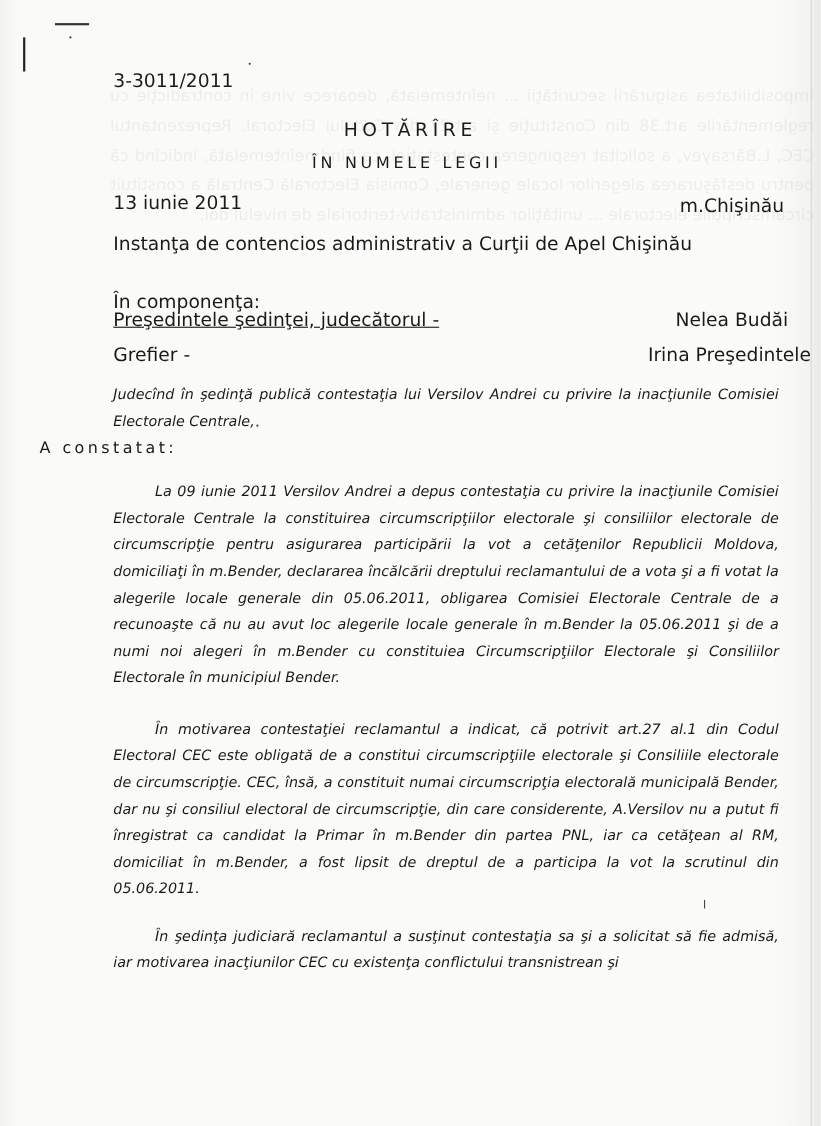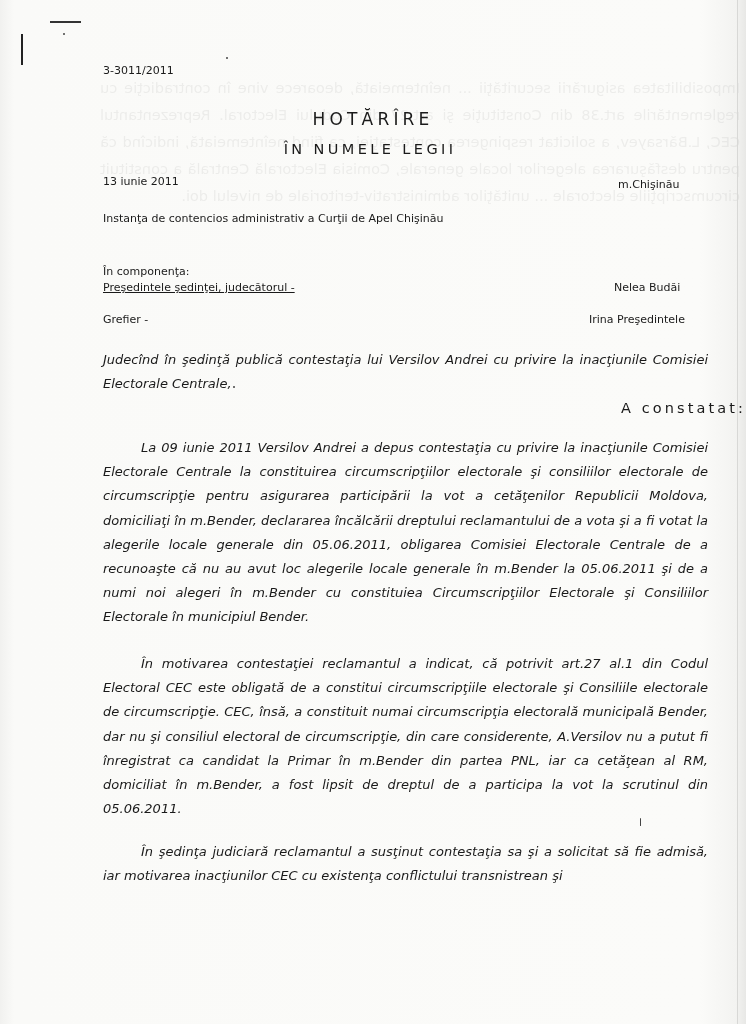--- a/index.html
+++ b/index.html
@@ -47,21 +47,21 @@
     background: #222;
   }
   .right-edge {
     position: absolute;
     right: 8px; top: 0;
     width: 1px; height: 1024px;
     background: #d8d8d6;
   }
   .abs { position: absolute; white-space: nowrap; }
   .txt {
-    font-size: 11px;
+    font-size: 17px;
     letter-spacing: 0;
     text-align: center;
   }
   .case-no { left: 103px; top: 64px; }
   .title {
     left: 0; width: 746px; text-align: center;
     top: 109px;
     font-size: 17px;
     letter-spacing: 4.2px;
   }
@@ -88,25 +88,25 @@
     width: 605px;
     font-size: 13px;
     line-height: 24.2px;
     text-align: justify;
     text-align-last: left;
     font-style: italic;
   }
   .para .indent { display: inline-block; width: 38px; }
   .p-judging { top: 348px; }
   .constat {
-    left: 0; width: 746px; text-align: right;
+    left: 0; width: 746px; text-align: left;
     top: 400px;
     font-size: 14.5px;
     letter-spacing: 3.1px;
-    padding-left: 8px;
+    padding-left: 36px;
     box-sizing: border-box;
   }
   .p-1 { top: 436px; }
   .p-2 { top: 652px; }
   .p-3 { top: 840px; }
   .speck {
     position: absolute; width: 2px; height: 2px; background: #444; border-radius: 1px;
   }
 </style>
 </head>

